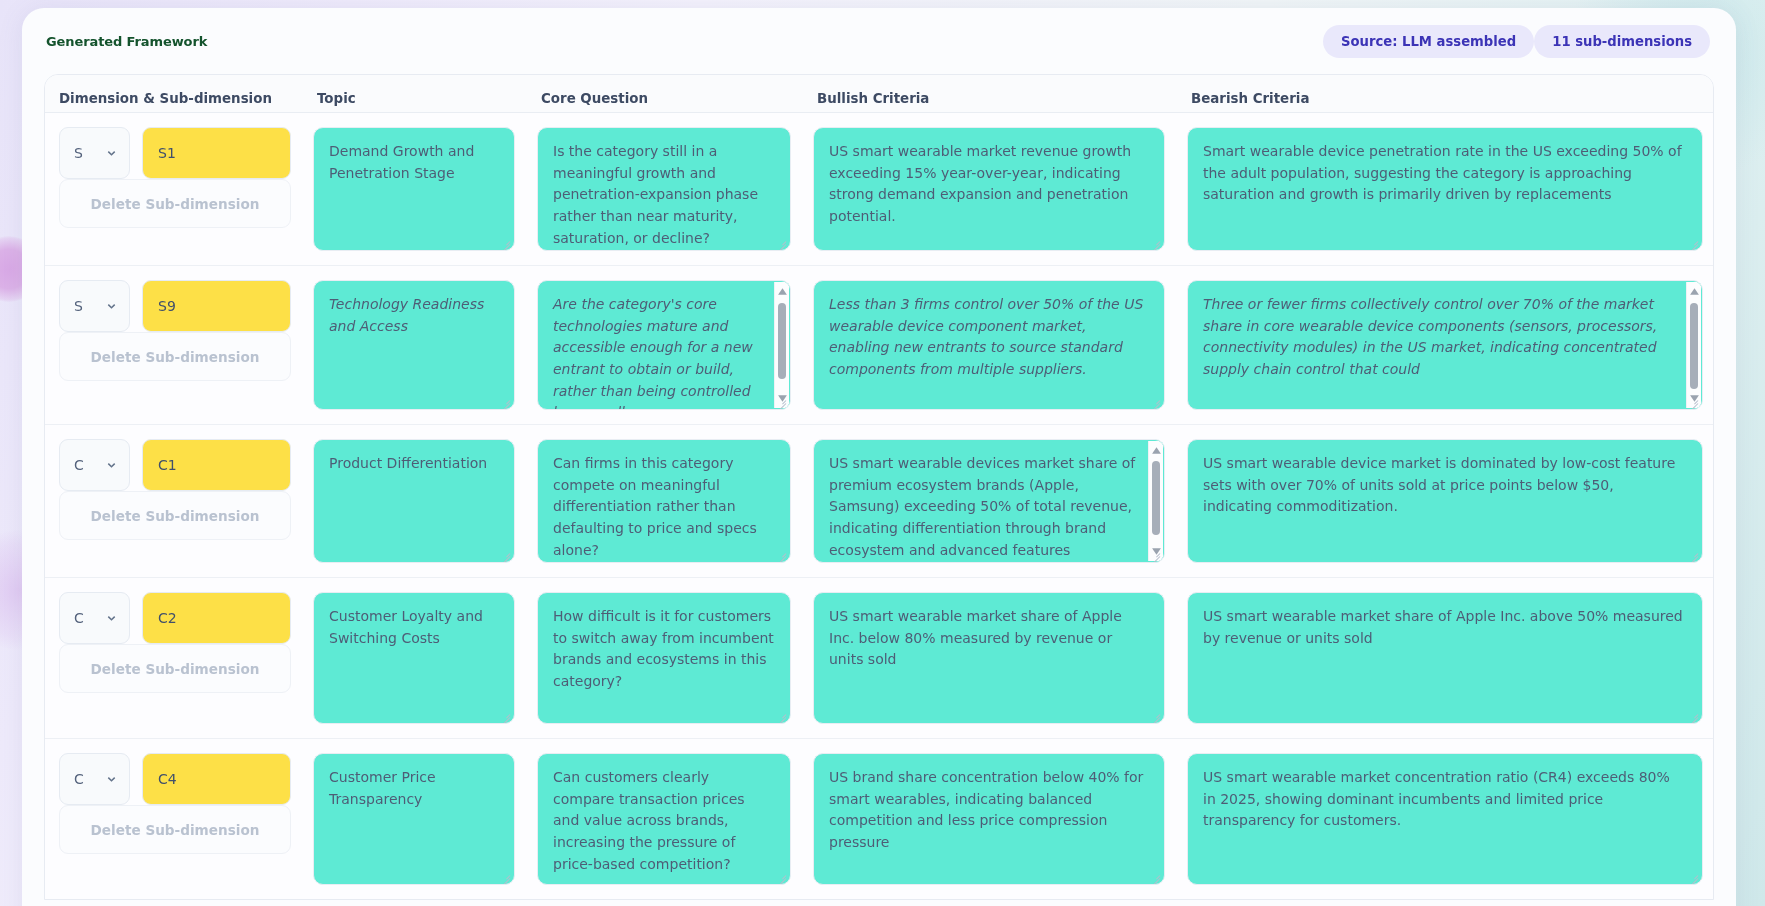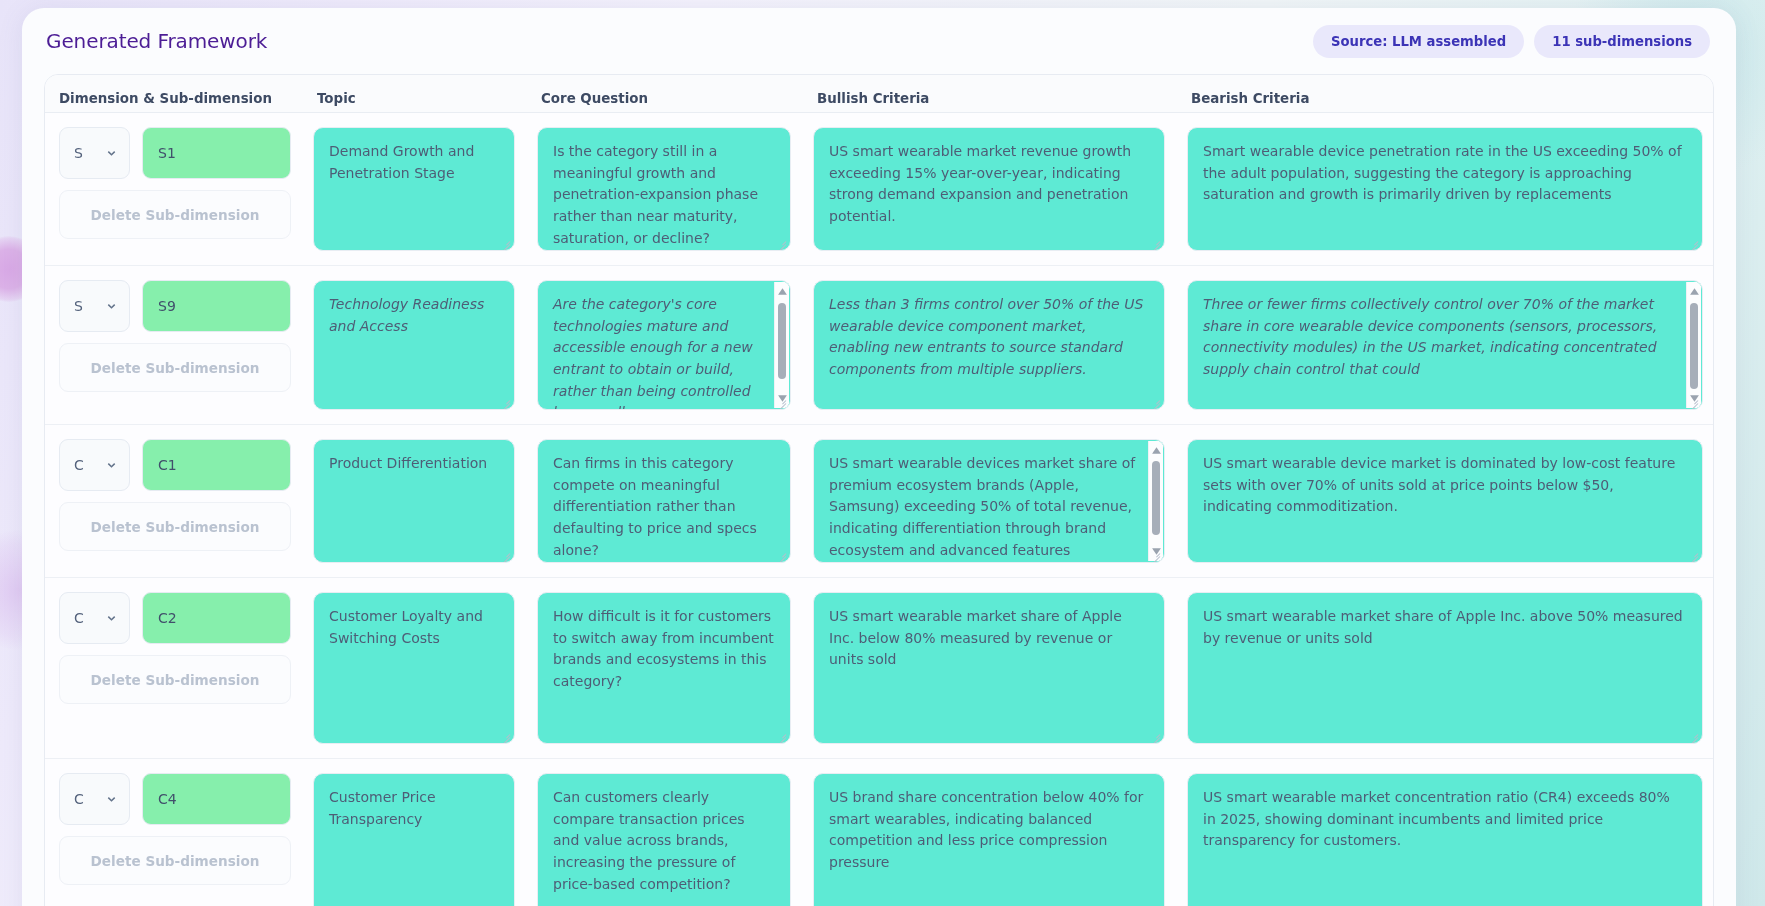--- a/index.html
+++ b/index.html
@@ -59,26 +59,26 @@
 
   
   .card-header {
     height: 66px;
     padding: 0 26px 0 24px;
     display: flex;
     align-items: center;
     justify-content: space-between;
   }
   .card-title {
-    font-size: 20px;
-    font-weight: normal;
-    color: #4c1d95;
+    font-size: 13px;
+    font-weight: bold;
+    color: #14532d;
     letter-spacing: -0.1px;
   }
-  .badges { display: flex; gap: 10px; align-items: center; }
+  .badges { display: flex; align-items: center; }
   .badge {
     background: #e9e8fb;
     color: #3c34b6;
     font-size: 13.2px;
     font-weight: bold;
     border-radius: 999px;
     padding: 9px 18px;
     white-space: nowrap;
   }
 
@@ -137,32 +137,31 @@
     right: 12px;
     top: 50%;
     transform: translateY(-50%);
     width: 11px; height: 11px;
     color: #64748b;
   }
 
   .dim-input {
     flex: 1;
     height: 52px;
-    background: #86efac;
+    background: #fde047;
     border: 1px solid #e6ebf2;
     border-radius: 9px;
     display: flex;
     align-items: center;
     padding-left: 15px;
     font-size: 14px;
     color: #41506b;
   }
 
   .delete-btn {
-    margin-top: 11px;
     width: 232px;
     height: 49px;
     background: #fbfcfe;
     border: 1px solid #eef1f6;
     border-radius: 9px;
     display: flex;
     align-items: center;
     justify-content: center;
     font-size: 13.6px;
     font-weight: bold;
@@ -177,21 +176,21 @@
     border-radius: 10px;
     padding: 13px 16px 13px 15px;
     font-size: 14px;
     line-height: 1.55;
     color: #4e5d76;
     overflow: hidden;
   }
   .ta .txt { display: block; }
   .ta.h-small  { height: 124px; }
   .ta.h-mid    { height: 130px; font-style: italic; }
-  .ta.h-tall   { height: 152px; }
+  .ta.h-tall   { height: 132px; }
 
   
   .grip {
     position: absolute;
     right: 3px;
     bottom: 2px;
     width: 12px;
     height: 12px;
     pointer-events: none;
   }

